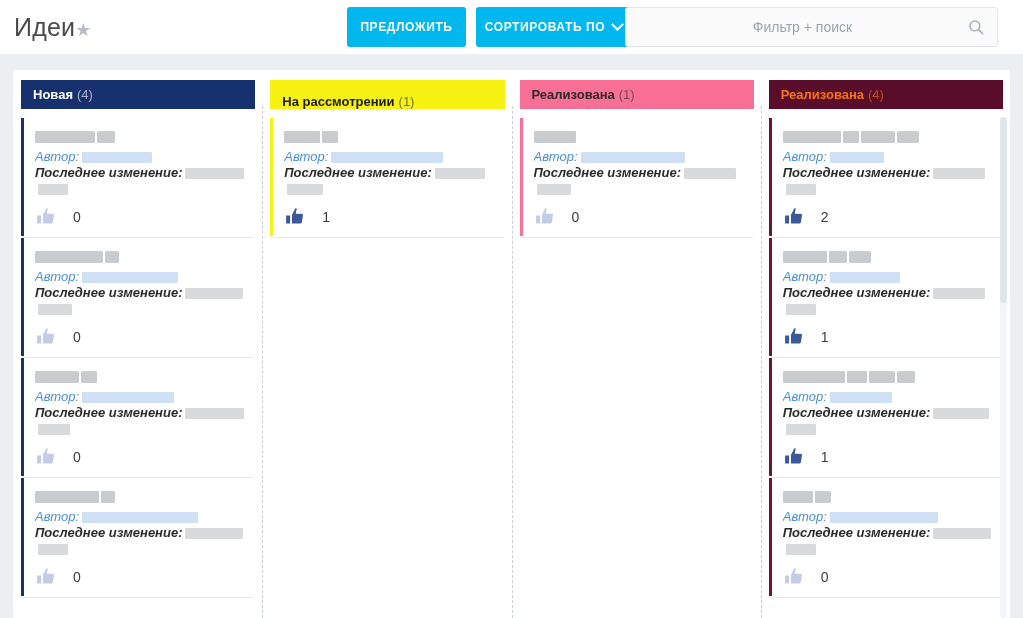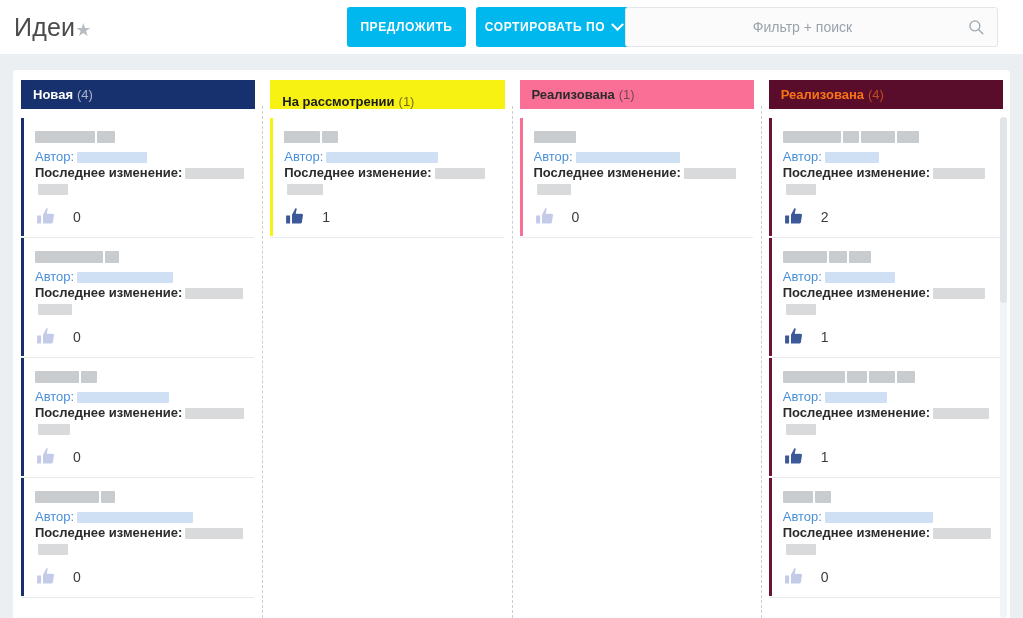--- a/index.html
+++ b/index.html
@@ -226,20 +226,21 @@
     white-space: nowrap;
     overflow: hidden;
   }
   .card-title .redact { height: 12px; margin-right: 2px; }
 
   .meta-row {
     font-size: 13px;
     line-height: 16px;
     white-space: nowrap;
     overflow: hidden;
+    font-style: italic;
   }
   .meta-author .label { color: #4a90d9; }
   .meta-changed .label { color: #2b2b2b; font-weight: bold; }
   .meta-row .redact { margin-left: 3px; }
 
   .card-foot {
     display: flex;
     align-items: center;
     gap: 16px;
     margin-top: 9px;

